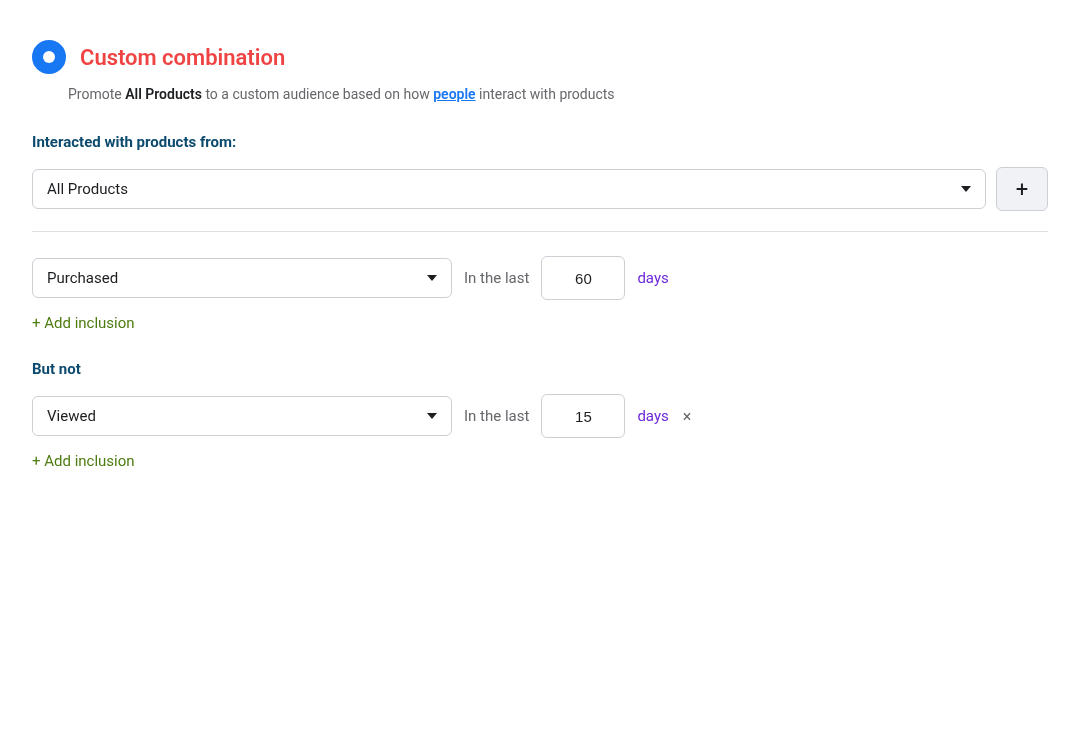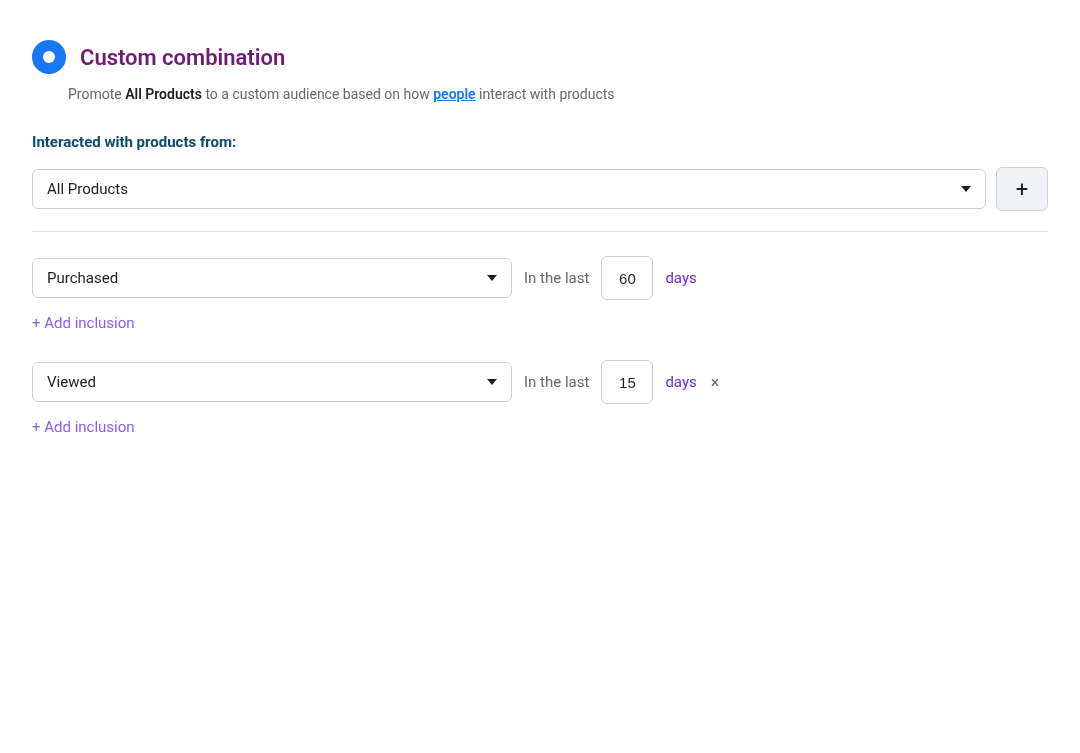--- a/index.html
+++ b/index.html
@@ -40,21 +40,21 @@
     }
     .radio-inner {
       width: 12px;
       height: 12px;
       border-radius: 50%;
       background: #ffffff;
     }
     .title-text {
       font-size: 22px;
       font-weight: 600;
-      color: #701a75;
+      color: #ef4444;
     }
     .subtitle {
       color: #65676b;
       font-size: 14px;
       margin-left: 36px;
       margin-bottom: 28px;
       line-height: 1.5;
     }
     .subtitle strong {
       color: #1c1e21;
@@ -140,30 +140,30 @@
       margin-bottom: 10px;
     }
     
     .interaction-row {
       display: flex;
       align-items: center;
       gap: 12px;
       margin-bottom: 14px;
     }
     .interaction-dropdown {
-      width: 480px;
+      width: 420px;
     }
     .in-the-last-text {
       font-size: 15px;
       color: #65676b;
       white-space: nowrap;
       text-align: center;
     }
     .days-input {
-      width: 52px;
+      width: 84px;
       height: 44px;
       border: 1.5px solid #ccd0d5;
       border-radius: 6px;
       padding: 0 10px;
       font-size: 15px;
       color: #1c1e21;
       text-align: center;
       outline: none;
     }
     .days-label {
@@ -171,21 +171,21 @@
       color: #6d28d9;
     }
     .close-x {
       font-size: 16px;
       color: #65676b;
       cursor: pointer;
       margin-left: 2px;
     }
     
     .add-link {
-      color: #8b5cf6;
+      color: #4d7c0f;
       font-size: 15px;
       cursor: pointer;
       font-weight: 400;
       margin-bottom: 0;
       display: inline-block;
     }
     
     .but-not-section {
       margin-top: 28px;
     }
@@ -229,20 +229,21 @@
       </div>
       <span class="in-the-last-text">In the last</span>
       <input class="days-input" type="text" value="60" style="">
       <span class="days-label">days</span>
     </div>
 
     <span class="add-link">+ Add inclusion</span>
   </div>
 
   <div class="but-not-section">
+    <div class="section-label">But not</div>
 
     <div class="interaction-row">
       <div class="dropdown-select interaction-dropdown">
         <span class="select-text">Viewed</span>
         <div class="dropdown-arrow"></div>
       </div>
       <span class="in-the-last-text">In the last</span>
       <input class="days-input" type="text" value="15" style="">
       <span class="days-label">days</span>
       <span class="close-x">×</span>

